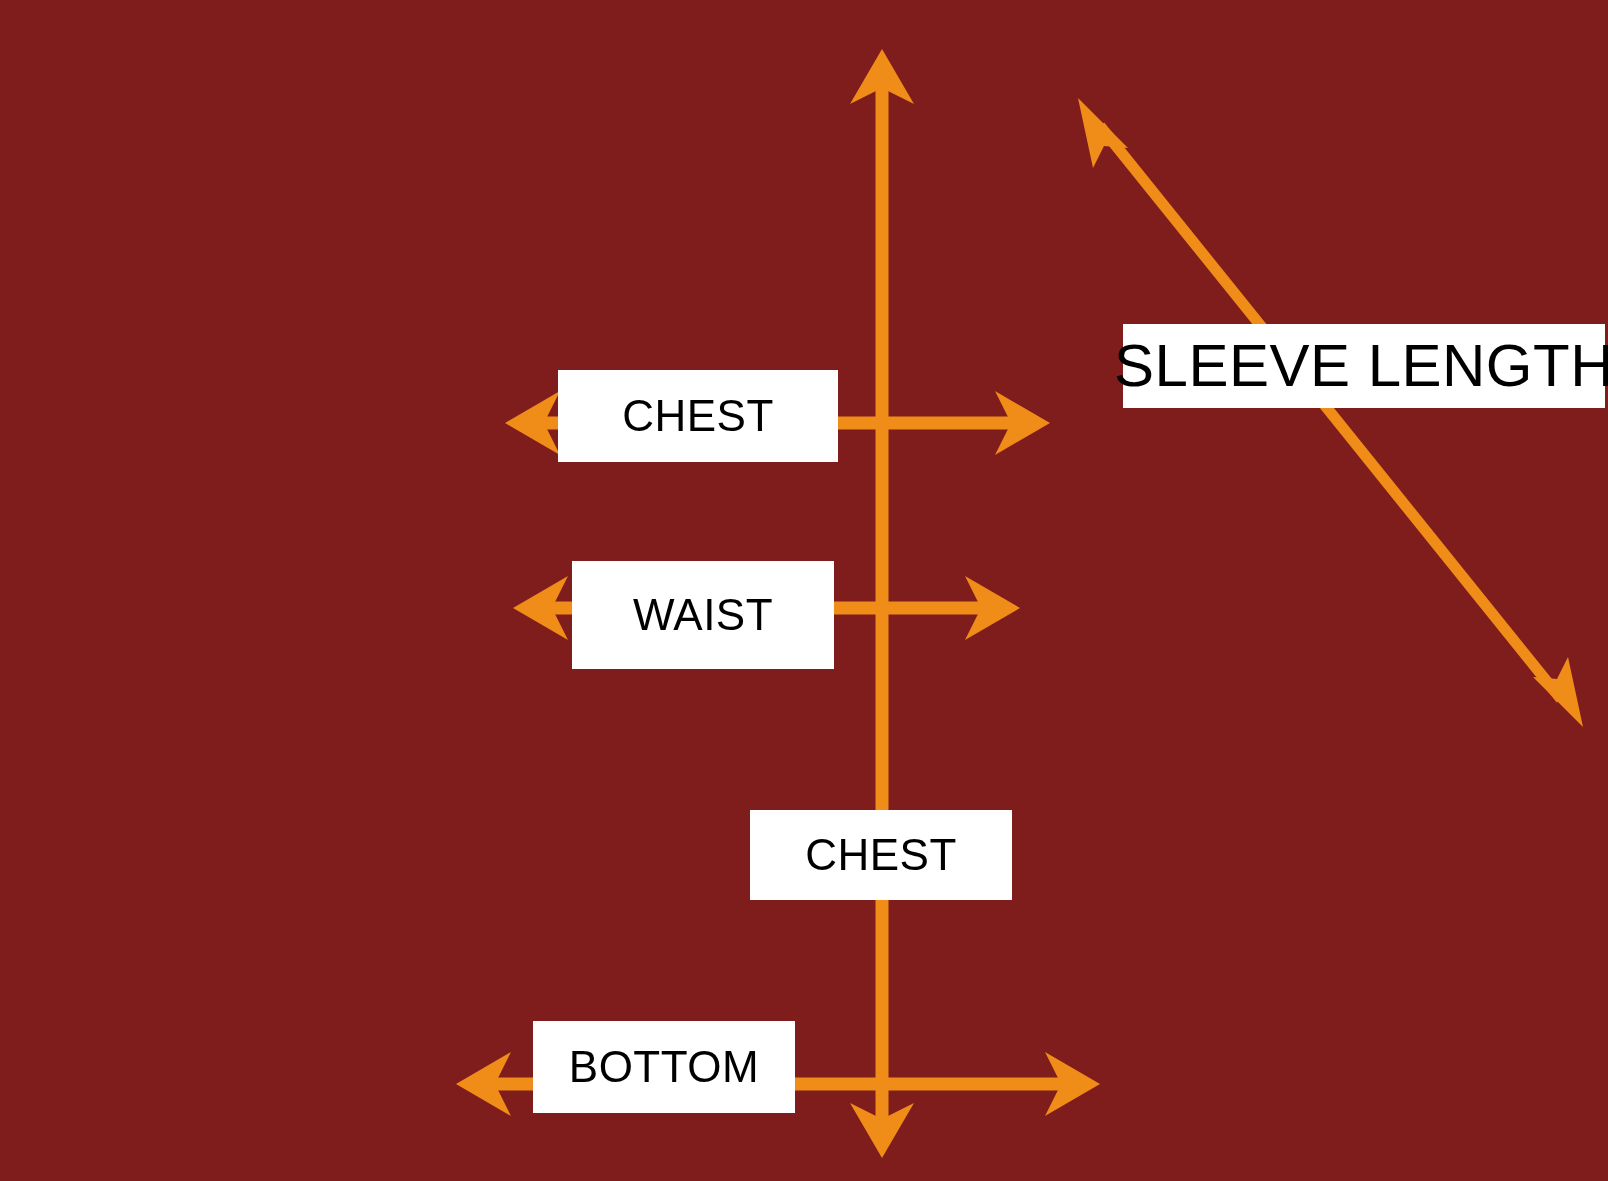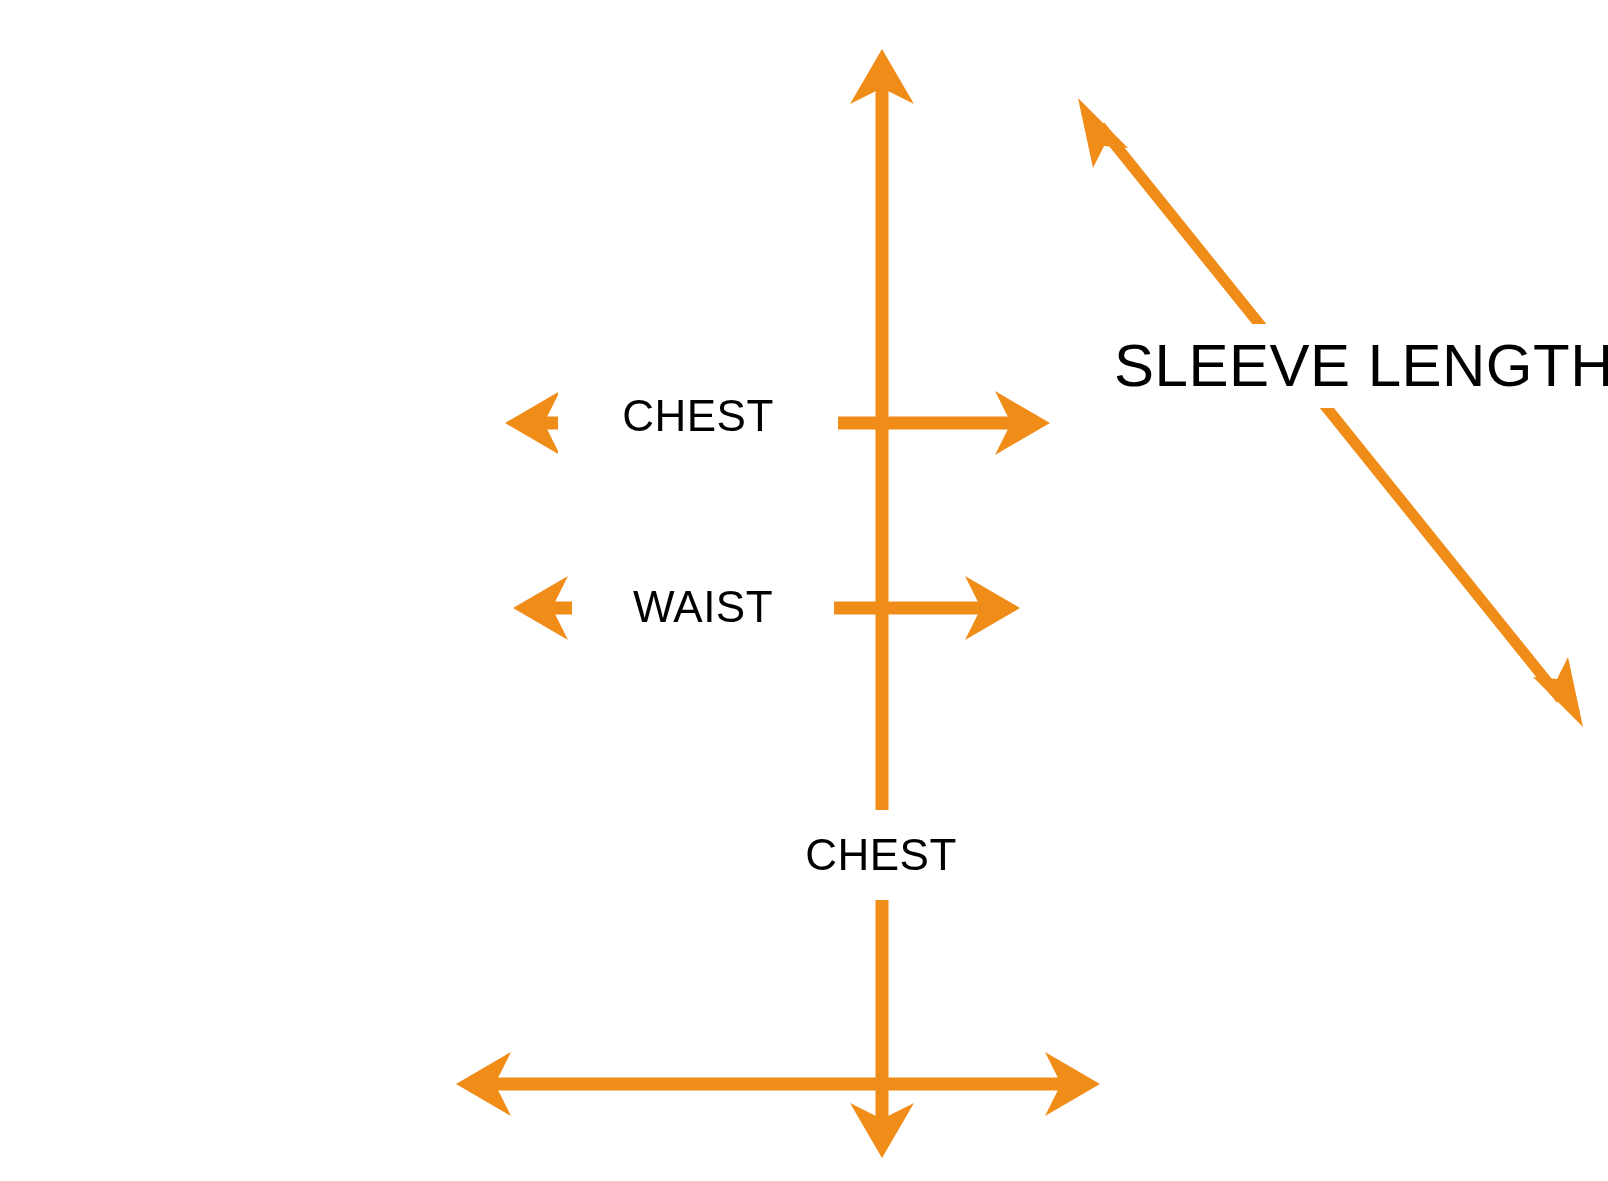--- a/index.html
+++ b/index.html
@@ -4,21 +4,21 @@
 <style>
   html, body {
     margin: 0;
     padding: 0;
     background: #000000;
   }
   #diagram-root {
     position: relative;
     width: 1608px;
     height: 1181px;
-    background: #ffffff;
+    background: #7f1d1d;
     overflow: hidden;
     font-family: "Liberation Sans", sans-serif;
   }
   #measure-svg {
     position: absolute;
     left: 0;
     top: 0;
     width: 1608px;
     height: 1181px;
     display: block;
@@ -41,21 +41,21 @@
     left: 558px;
     top: 370px;
     width: 280px;
     height: 92px;
     font-size: 44px;
   }
   #label-waist {
     left: 572px;
     top: 561px;
     width: 262px;
-    height: 92px;
+    height: 108px;
     font-size: 44px;
   }
   #label-length {
     left: 750px;
     top: 810px;
     width: 262px;
     height: 90px;
     font-size: 44px;
   }
   #label-bottom {
@@ -111,16 +111,17 @@
     </g>
 
   </svg>
 
   <div class="label-box" id="label-chest">CHEST</div>
 
   <div class="label-box" id="label-waist">WAIST</div>
 
   <div class="label-box" id="label-length">CHEST</div>
 
+  <div class="label-box" id="label-bottom">BOTTOM</div>
 
   <div class="label-box" id="label-sleeve-length">SLEEVE LENGTH</div>
 
 </div>
 
 </body></html>

